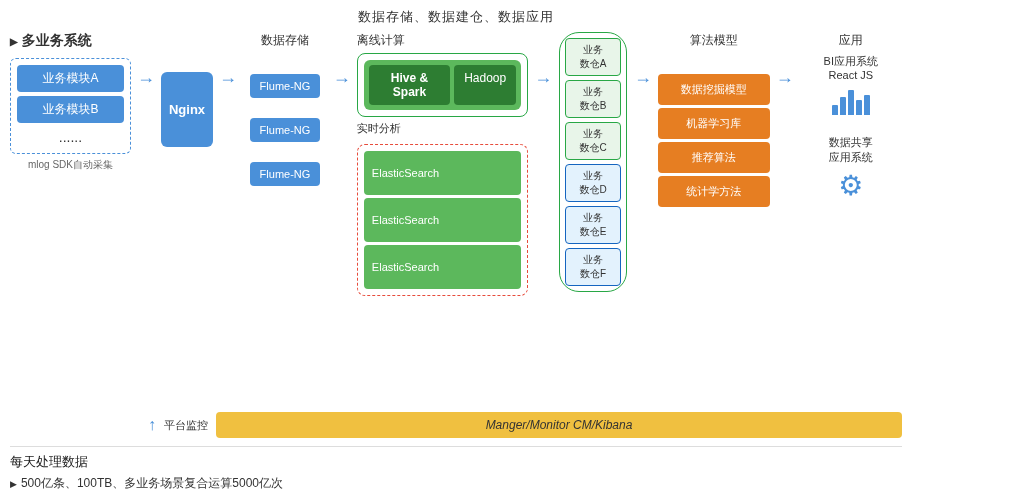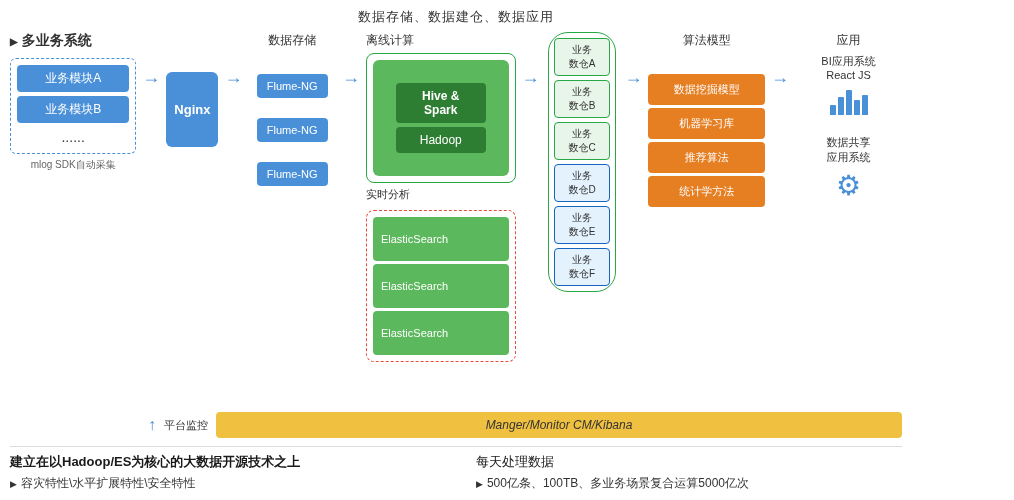--- a/index.html
+++ b/index.html
@@ -133,23 +133,23 @@
     }
     .offline-outer {
       border: 1.5px solid #28a745;
       border-radius: 8px;
       padding: 6px;
       background: transparent;
     }
     .offline-inner {
       background: #5cb85c;
       border-radius: 6px;
-      padding: 23px;
-      display: flex;
-      flex-direction: column;
+      padding: 5px;
+      display: flex;
+      flex-direction: row;
       gap: 4px;
     }
     .hive-spark-box {
       background: #2d7d32;
       color: white;
       border-radius: 4px;
       padding: 6px 10px;
       font-size: 12px;
       text-align: center;
       font-weight: bold;
@@ -482,23 +482,19 @@
   </div>
 
   <div class="monitor-row">
     <div style="width:130px;"></div>
     <div class="up-arrow">↑</div>
     <div class="platform-label">平台监控</div>
     <div class="monitor-bar">Manger/Monitor  CM/Kibana</div>
   </div>
 
   <div class="bottom-section">
-    <div class="bottom-left">
-      <div class="bottom-bold">建立在以Hadoop/ES为核心的大数据开源技术之上</div>
-      <div class="bottom-sub">容灾特性\水平扩展特性\安全特性</div>
-    </div>
     <div class="bottom-right">
       <div class="bottom-right-title">每天处理数据</div>
       <div class="bottom-right-sub">500亿条、100TB、多业务场景复合运算5000亿次</div>
     </div>
   </div>
 
 </div>
 
 </body></html>

